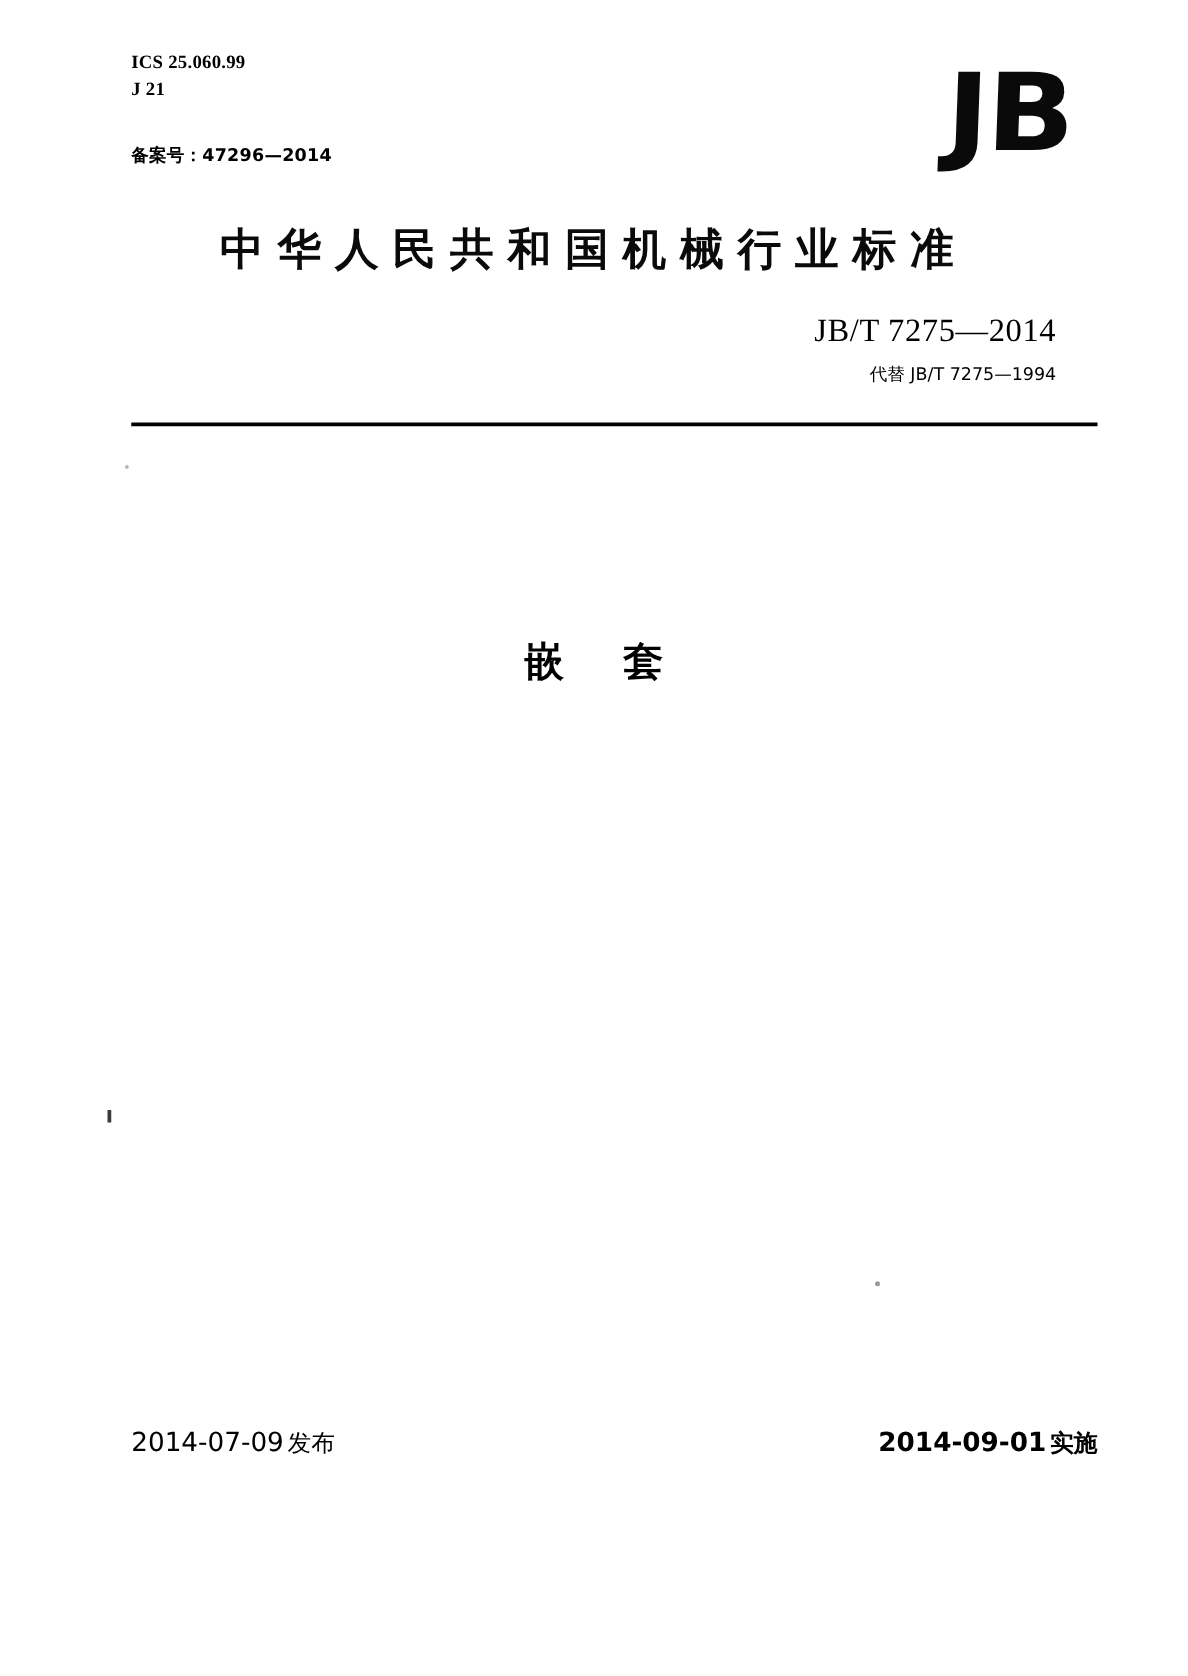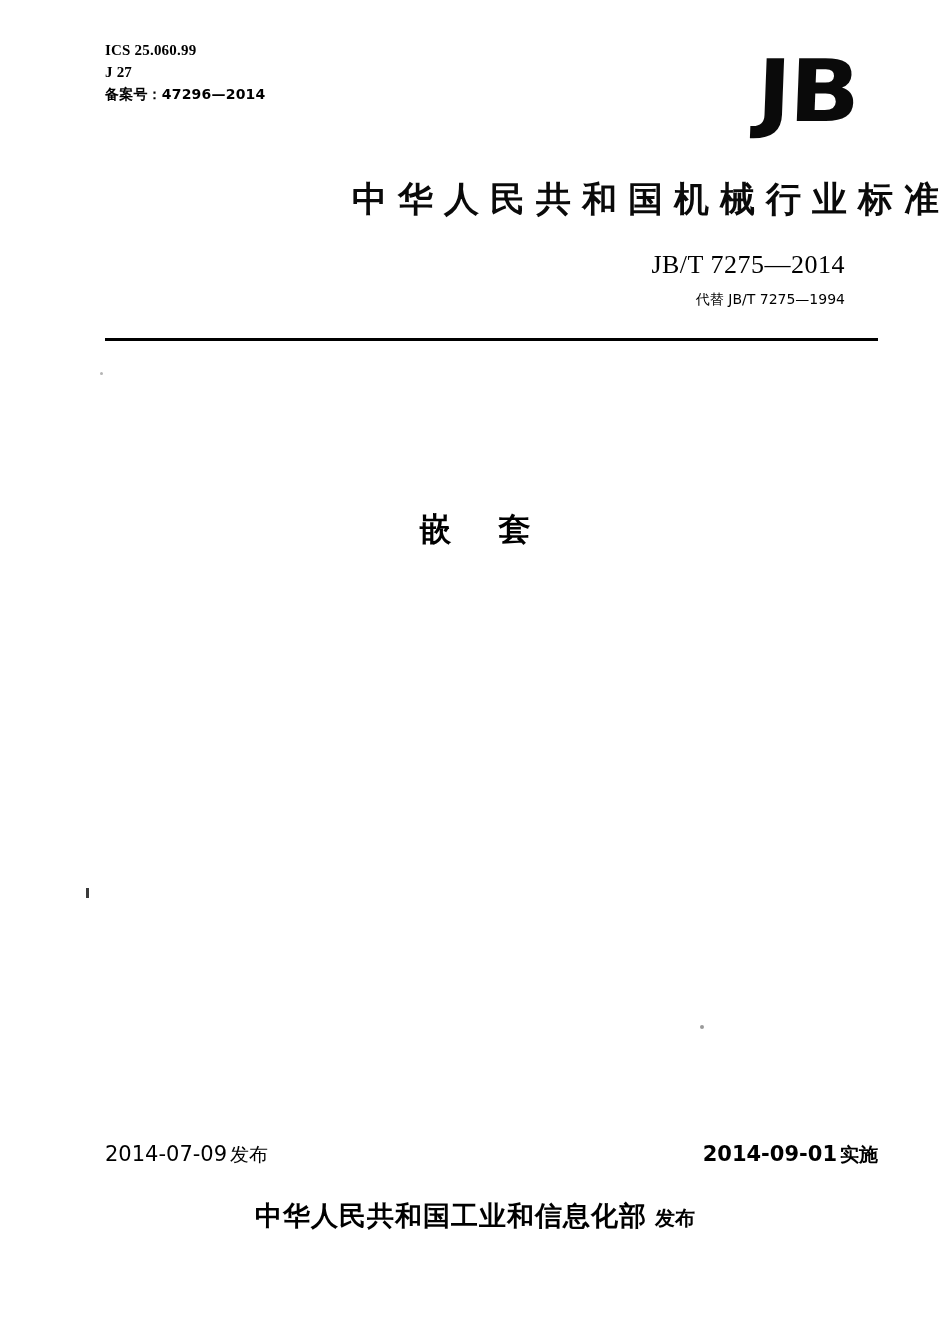--- a/index.html
+++ b/index.html
@@ -30,20 +30,21 @@
     font-family: "Liberation Serif", serif;
     font-weight: bold;
     font-size: 15px;
     letter-spacing: 0.2px;
     white-space: nowrap;
   }
   .meta .line.cn {
     font-family: "DejaVu Sans", sans-serif;
     font-weight: bold;
     font-size: 14px;
+    margin-top: 31px;
   }
 
   
   .jb-logo {
     position: absolute;
     right: 90px;
     top: 48px;
     font-family: "DejaVu Sans", sans-serif;
     font-weight: bold;
     font-size: 86px;
@@ -53,21 +54,21 @@
     transform: scaleX(1.08) skewX(-2deg);
     transform-origin: right top;
   }
 
   
   .nat-title {
     position: absolute;
     left: 0;
     right: 0;
     top: 176px;
-    text-align: right;
+    text-align: center;
     font-family: "DejaVu Sans", sans-serif;
     font-weight: bold;
     font-size: 35px;
     letter-spacing: 11px;
     color: #0a0a0a;
   }
 
   
   .std-no {
     position: absolute;
@@ -178,21 +179,21 @@
     letter-spacing: 0;
   }
 </style>
 </head>
 <body>
 
 <div class="page">
 
   <div class="meta">
     <div class="line">ICS 25.060.99</div>
-    <div class="line">J 27</div>
+    <div class="line">J 21</div>
     <div class="line cn">备案号：47296—2014</div>
   </div>
 
   <div class="jb-logo">JB</div>
 
   <div class="nat-title">中华人民共和国机械行业标准</div>
 
   <div class="std-no">JB/T 7275—2014</div>
   <div class="std-replaces">代替 JB/T 7275—1994</div>
 
@@ -206,17 +207,14 @@
   <div class="mark m2"></div>
 
   <div class="date-left">
     <span>2014-07-09</span><span class="unit">发布</span>
   </div>
 
   <div class="date-right">
     <span>2014-09-01</span><span class="unit">实施</span>
   </div>
 
-  <div class="publisher">
-    <span>中华人民共和国工业和信息化部</span><span class="issue">发布</span>
-  </div>
 
 </div>
 
 </body></html>

